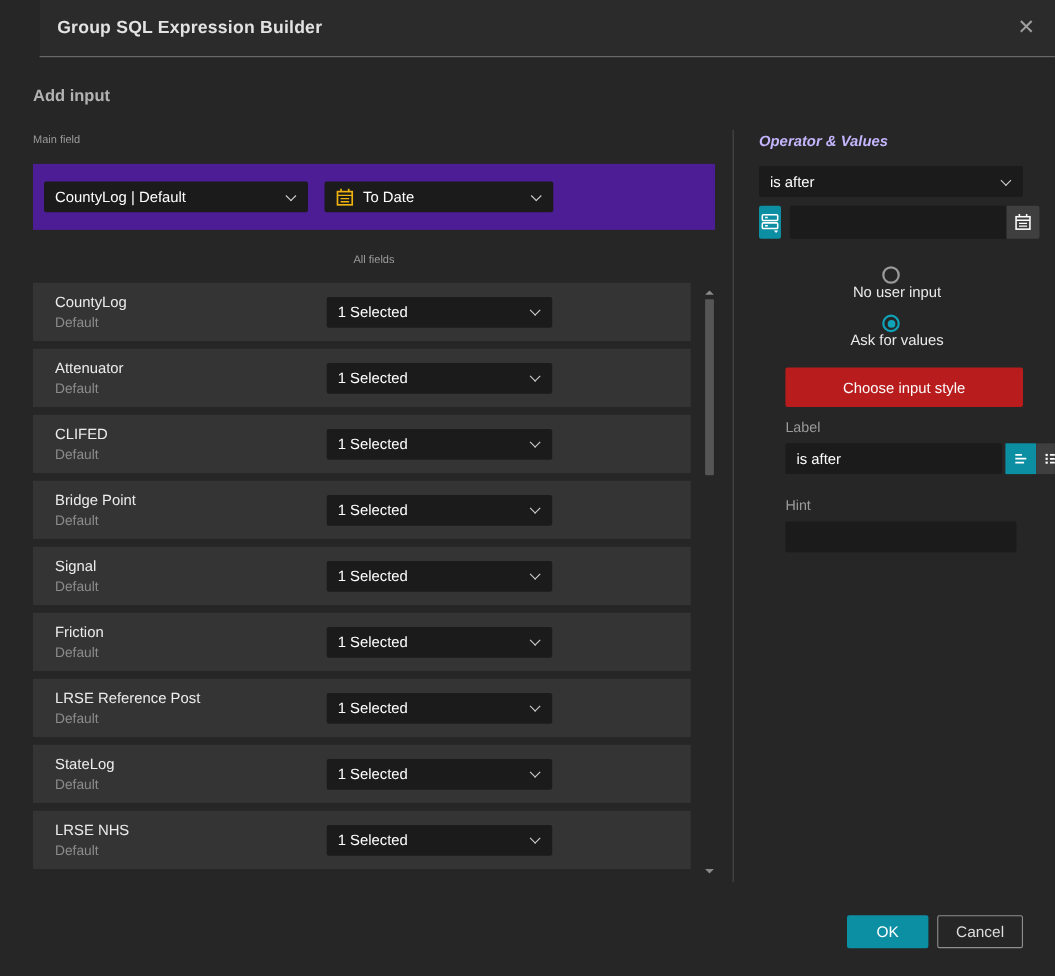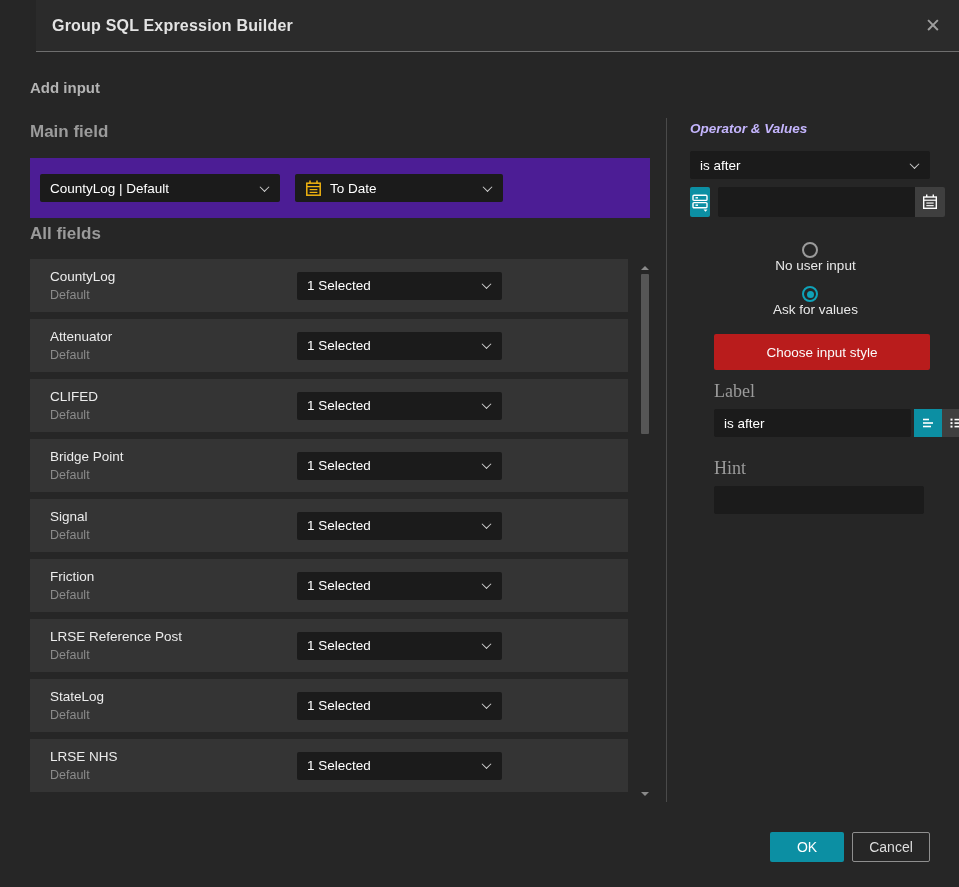--- a/index.html
+++ b/index.html
@@ -11,21 +11,21 @@
   .hdr-title{padding-left:16px;font-size:16px;font-weight:700;color:#e3e3e3;letter-spacing:.2px;}
   .close-btn{position:absolute;right:14px;top:14px;width:24px;height:24px;background:none;border:none;color:#9f9f9f;font-size:19px;line-height:24px;text-align:center;cursor:pointer;padding:0;}
 
   
   .content{display:flex;align-items:flex-start;padding:0 29px 0 30px;}
   .col-left{width:620px;}
   .v-divider{width:1px;background:#4a4a4a;margin:66px 23px 0 16px;height:684px;}
   .col-right{flex:1;min-width:0;}
 
   h2.section{margin:27px 0 0;font-size:15px;font-weight:700;color:#b3b3b3;}
-  .sublabel{margin:26px 0 16px;font-size:17px;font-weight:700;color:#9b9b9b;}
+  .sublabel{margin:26px 0 16px;font-size:10px;font-weight:400;color:#9b9b9b;}
 
   
   .dselect{height:28px;background:#1b1b1b;border-radius:2px;display:flex;align-items:center;padding:0 12px 0 10px;color:#fff;font-size:13.5px;cursor:pointer;}
   .dselect .txt{flex:1;white-space:nowrap;overflow:hidden;}
   .chev{width:7px;height:7px;border-right:1.5px solid #cfcfcf;border-bottom:1.5px solid #cfcfcf;transform:rotate(45deg) translate(-1px,-1px);flex:none;}
   .dinput{height:30px;background:#1b1b1b;border:none;border-radius:2px;color:#fff;font-size:13.5px;padding:0 10px;width:100%;}
 
   
   .main-panel{height:60px;background:#4c1d95;display:flex;align-items:center;padding-left:10px;gap:15px;}
   .sel-field{width:240px;}
@@ -57,21 +57,21 @@
   .value-row .btn-gray{flex:none;border-radius:0 2px 2px 0;}
 
   .radio-row{display:flex;align-items:center;margin-top:13px;cursor:pointer;flex-direction:column;}
   .radios{margin-top:25px;}
   .radio{width:16px;height:16px;border-radius:50%;border:2px solid #9b9b9b;flex:none;background:transparent;}
   .radio.sel{border-color:#0fa2b8;position:relative;}
   .radio.sel::after{content:"";position:absolute;left:2.5px;top:2.5px;width:7px;height:7px;border-radius:50%;background:#0fa2b8;}
   .radio-lbl{margin-left:11px;font-size:13.5px;color:#e9e9e9;}
 
   .choose-btn{display:block;margin:17px 0 0 24px;width:calc(100% - 24px);height:36px;background:#b91c1c;border:none;border-radius:2px;color:#fbfbfb;font-size:13.5px;cursor:pointer;}
-  .inlabel{margin:11px 0 0 24px;font-size:18px;color:#9b9b9b;font-family:Liberation Serif, serif;}
+  .inlabel{margin:11px 0 0 24px;font-size:13px;color:#9b9b9b;}
   .label-row{margin:7px 0 0 24px;display:flex;align-items:center;}
   .label-row .dinput{flex:1;width:auto;height:28px;}
   .icon-pair{display:flex;margin-left:3px;}
   .icon-pair .sq-btn{width:28px;height:28px;border-radius:0;}
   .hint-label{margin-top:21px;}
   .hint-input{margin:7px 0 0 24px;width:calc(100% - 30px);height:28px;}
 
   
   .footer{position:absolute;right:29px;bottom:25px;display:flex;gap:8px;}
   .btn-ok{min-width:74px;height:30px;background:#0c8fa3;border:none;border-radius:2px;color:#fff;font-size:14px;cursor:pointer;}
@@ -108,21 +108,21 @@
               <line x1="12" y1="0.6" x2="12" y2="3.2" stroke="#f0b310" stroke-width="1.5"></line>
               <line x1="4.6" y1="9.6" x2="12.4" y2="9.6" stroke="#f0b310" stroke-width="1.2"></line>
               <line x1="4.6" y1="12.4" x2="12.4" y2="12.4" stroke="#f0b310" stroke-width="1.2"></line>
             </svg>
           </span>
           <span class="txt">To Date</span>
           <span class="chev"></span>
         </div>
       </div>
 
-      <div class="sublabel" style="margin-top:6px;margin-bottom:0;">All fields</div>
+      <div class="sublabel" style="margin-top:22px;margin-bottom:0;text-align:center;">All fields</div>
 
       <div class="list-wrap">
         <div class="rows">
             <div class="frow">
     <div class="meta">
       <div class="fname">CountyLog</div>
       <div class="fsub">Default</div>
     </div>
     <div class="dselect">
       <span class="txt">1 Selected</span>

